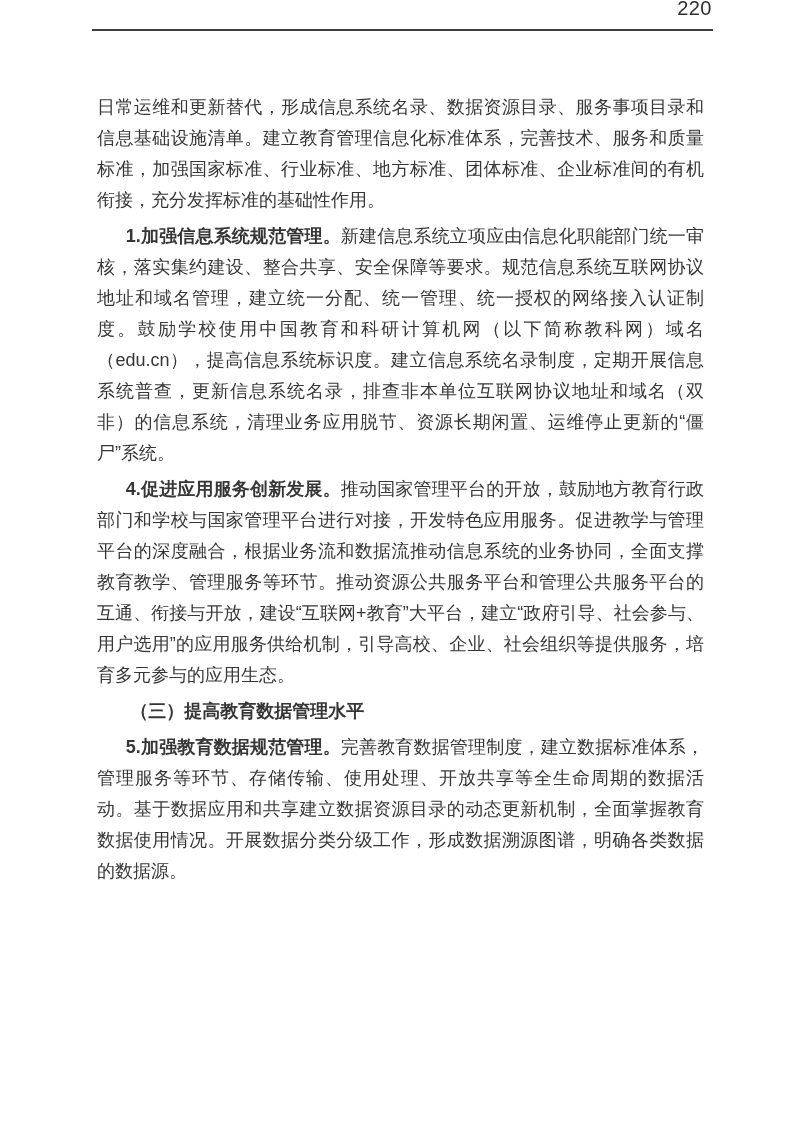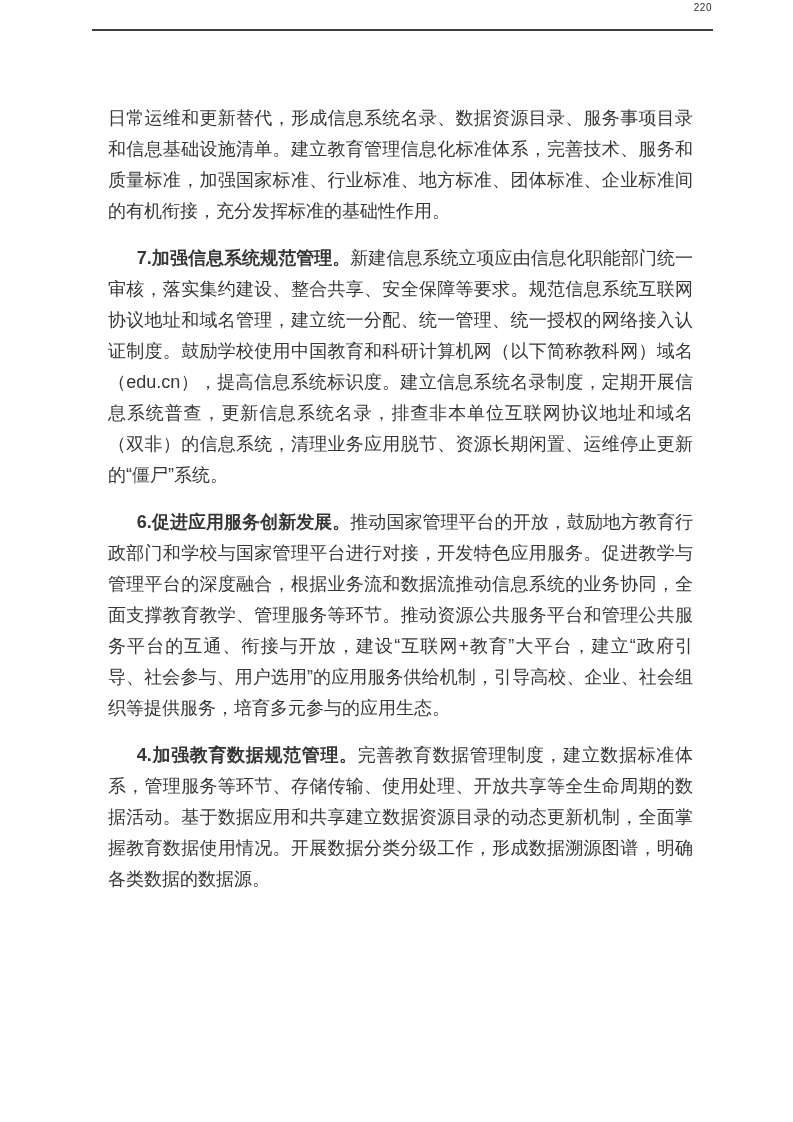--- a/index.html
+++ b/index.html
@@ -12,21 +12,21 @@
     width: 793px;
     height: 1122px;
     background: #ffffff;
     overflow: hidden;
     font-family: "Liberation Sans", "DejaVu Sans", sans-serif;
   }
   .page-number {
     position: absolute;
     top: 0px;
     right: 81px;
-    font-size: 10px;
+    font-size: 20px;
     line-height: 16px;
     color: #2e2e2e;
     letter-spacing: 0.5px;
   }
   .header-rule {
     position: absolute;
     top: 29px;
     left: 92px;
     width: 621px;
     height: 2px;
@@ -37,21 +37,21 @@
     top: 87px;
     left: 92px;
     width: 617px;
     font-size: 18px;
     line-height: 31px;
     color: #363636;
     text-align: justify;
     text-justify: inter-ideograph;
   }
   .para {
-    margin: 16px;
+    margin: 5px;
     padding: 0;
     text-indent: 1.6em;
   }
   .para.continued {
     text-indent: 0;
   }
   .para.heading {
     text-indent: 1.85em;
   }
   .lead {
@@ -65,22 +65,23 @@
 
   <div class="page-number">220</div>
 
   <div class="header-rule"></div>
 
   <div class="content">
 
     <p class="para continued"><span>日常运维和更新替代，形成信息系统名录、数据资源目录、服务事项目录和信息基础设施清单。建立教育管理信息化标准体系，完善技术、服务和质量标准，加强国家标准、行业标准、地方标准、团体标准、企业标准间的有机衔接，充分发挥标准的基础性作用。</span></p>
 
 
-    <p class="para"><span class="lead">7.加强信息系统规范管理。</span><span>新建信息系统立项应由信息化职能部门统一审核，落实集约建设、整合共享、安全保障等要求。规范信息系统互联网协议地址和域名管理，建立统一分配、统一管理、统一授权的网络接入认证制度。鼓励学校使用中国教育和科研计算机网（以下简称教科网）域名（edu.cn），提高信息系统标识度。建立信息系统名录制度，定期开展信息系统普查，更新信息系统名录，排查非本单位互联网协议地址和域名（双非）的信息系统，清理业务应用脱节、资源长期闲置、运维停止更新的“僵尸”系统。</span></p>
+    <p class="para"><span class="lead">1.加强信息系统规范管理。</span><span>新建信息系统立项应由信息化职能部门统一审核，落实集约建设、整合共享、安全保障等要求。规范信息系统互联网协议地址和域名管理，建立统一分配、统一管理、统一授权的网络接入认证制度。鼓励学校使用中国教育和科研计算机网（以下简称教科网）域名（edu.cn），提高信息系统标识度。建立信息系统名录制度，定期开展信息系统普查，更新信息系统名录，排查非本单位互联网协议地址和域名（双非）的信息系统，清理业务应用脱节、资源长期闲置、运维停止更新的“僵尸”系统。</span></p>
 
 
-    <p class="para"><span class="lead">6.促进应用服务创新发展。</span><span>推动国家管理平台的开放，鼓励地方教育行政部门和学校与国家管理平台进行对接，开发特色应用服务。促进教学与管理平台的深度融合，根据业务流和数据流推动信息系统的业务协同，全面支撑教育教学、管理服务等环节。推动资源公共服务平台和管理公共服务平台的互通、衔接与开放，建设“互联网+教育”大平台，建立“政府引导、社会参与、用户选用”的应用服务供给机制，引导高校、企业、社会组织等提供服务，培育多元参与的应用生态。</span></p>
+    <p class="para"><span class="lead">4.促进应用服务创新发展。</span><span>推动国家管理平台的开放，鼓励地方教育行政部门和学校与国家管理平台进行对接，开发特色应用服务。促进教学与管理平台的深度融合，根据业务流和数据流推动信息系统的业务协同，全面支撑教育教学、管理服务等环节。推动资源公共服务平台和管理公共服务平台的互通、衔接与开放，建设“互联网+教育”大平台，建立“政府引导、社会参与、用户选用”的应用服务供给机制，引导高校、企业、社会组织等提供服务，培育多元参与的应用生态。</span></p>
 
+    <p class="para heading"><span class="lead">（三）提高教育数据管理水平</span></p>
 
-    <p class="para"><span class="lead">4.加强教育数据规范管理。</span><span>完善教育数据管理制度，建立数据标准体系，管理服务等环节、存储传输、使用处理、开放共享等全生命周期的数据活动。基于数据应用和共享建立数据资源目录的动态更新机制，全面掌握教育数据使用情况。开展数据分类分级工作，形成数据溯源图谱，明确各类数据的数据源。</span></p>
+    <p class="para"><span class="lead">5.加强教育数据规范管理。</span><span>完善教育数据管理制度，建立数据标准体系，管理服务等环节、存储传输、使用处理、开放共享等全生命周期的数据活动。基于数据应用和共享建立数据资源目录的动态更新机制，全面掌握教育数据使用情况。开展数据分类分级工作，形成数据溯源图谱，明确各类数据的数据源。</span></p>
 
   </div>
 </div>
 
 </body></html>

